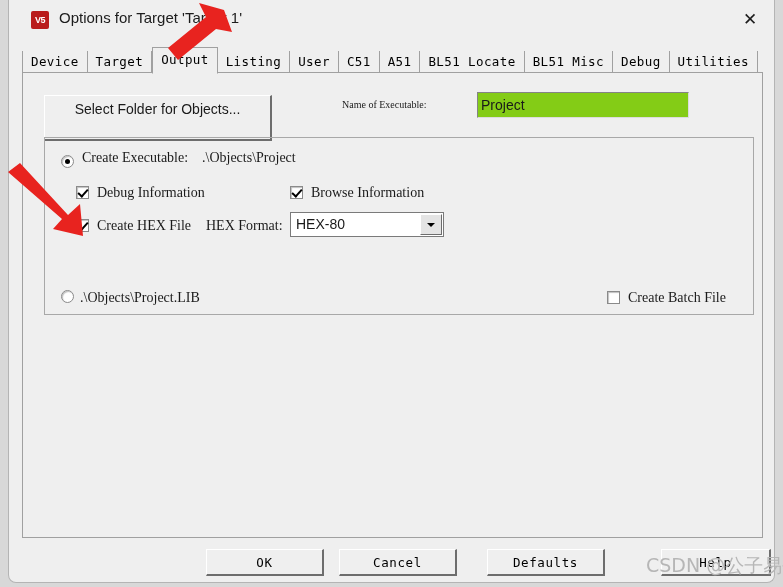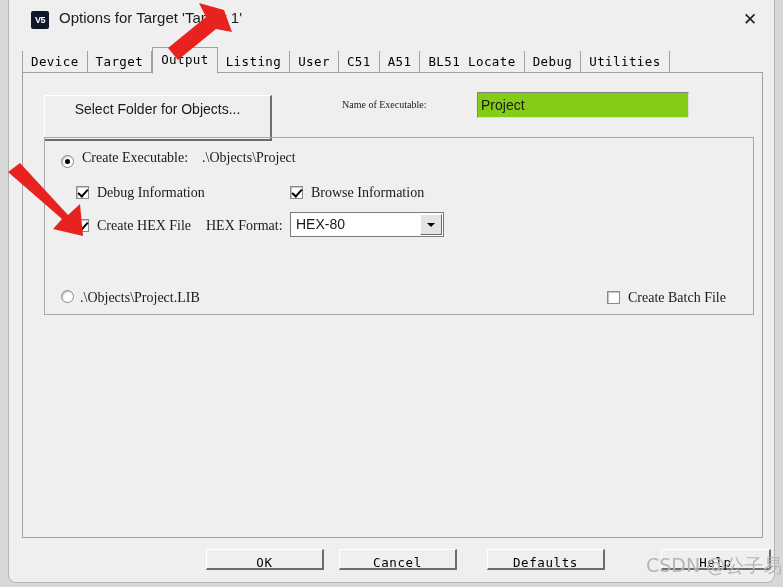--- a/index.html
+++ b/index.html
@@ -34,21 +34,21 @@
     left: 0; top: 0;
     width: 100%;
     height: 40px;
   }
   #app-icon {
     position: absolute;
     left: 22px;
     top: 11px;
     width: 18px;
     height: 18px;
-    background: #0f172a;
+    background: #b91c1c;
     border-radius: 2px;
     color: #ffffff;
     font-size: 9px;
     font-weight: bold;
     line-height: 18px;
     text-align: center;
     letter-spacing: -0.5px;
     font-family: "Liberation Sans", sans-serif;
   }
   #title-text {
@@ -273,21 +273,21 @@
     border-left: 4px solid transparent;
     border-right: 4px solid transparent;
     border-top: 4px solid #000000;
   }
 
   
   .bottom-btn {
     position: absolute;
     top: 549px;
     width: 118px;
-    height: 21px;
+    height: 27px;
     font-family: "DejaVu Sans Mono", monospace;
     font-size: 12.5px;
     color: #000;
     line-height: 25px;
     letter-spacing: 0.6px;
   }
   #ok-btn      { left: 197px; }
   #cancel-btn  { left: 330px; }
   #defaults-btn{ left: 478px; }
   #help-btn    { left: 652px; width: 110px; }
@@ -327,20 +327,21 @@
 
   <div id="tabstrip">
     <div class="tab">Device</div>
     <div class="tab">Target</div>
     <div class="tab active">Output</div>
     <div class="tab">Listing</div>
     <div class="tab">User</div>
     <div class="tab">C51</div>
     <div class="tab">A51</div>
     <div class="tab">BL51 Locate</div>
+    <div class="tab">BL51 Misc</div>
     <div class="tab">Debug</div>
     <div class="tab">Utilities</div>
   </div>
 
   <div id="tabpage"></div>
 
   <div id="select-folder-btn" class="win-btn">Select Folder for Objects...</div>
 
   <div id="name-exec-label">Name of Executable:</div>
 

